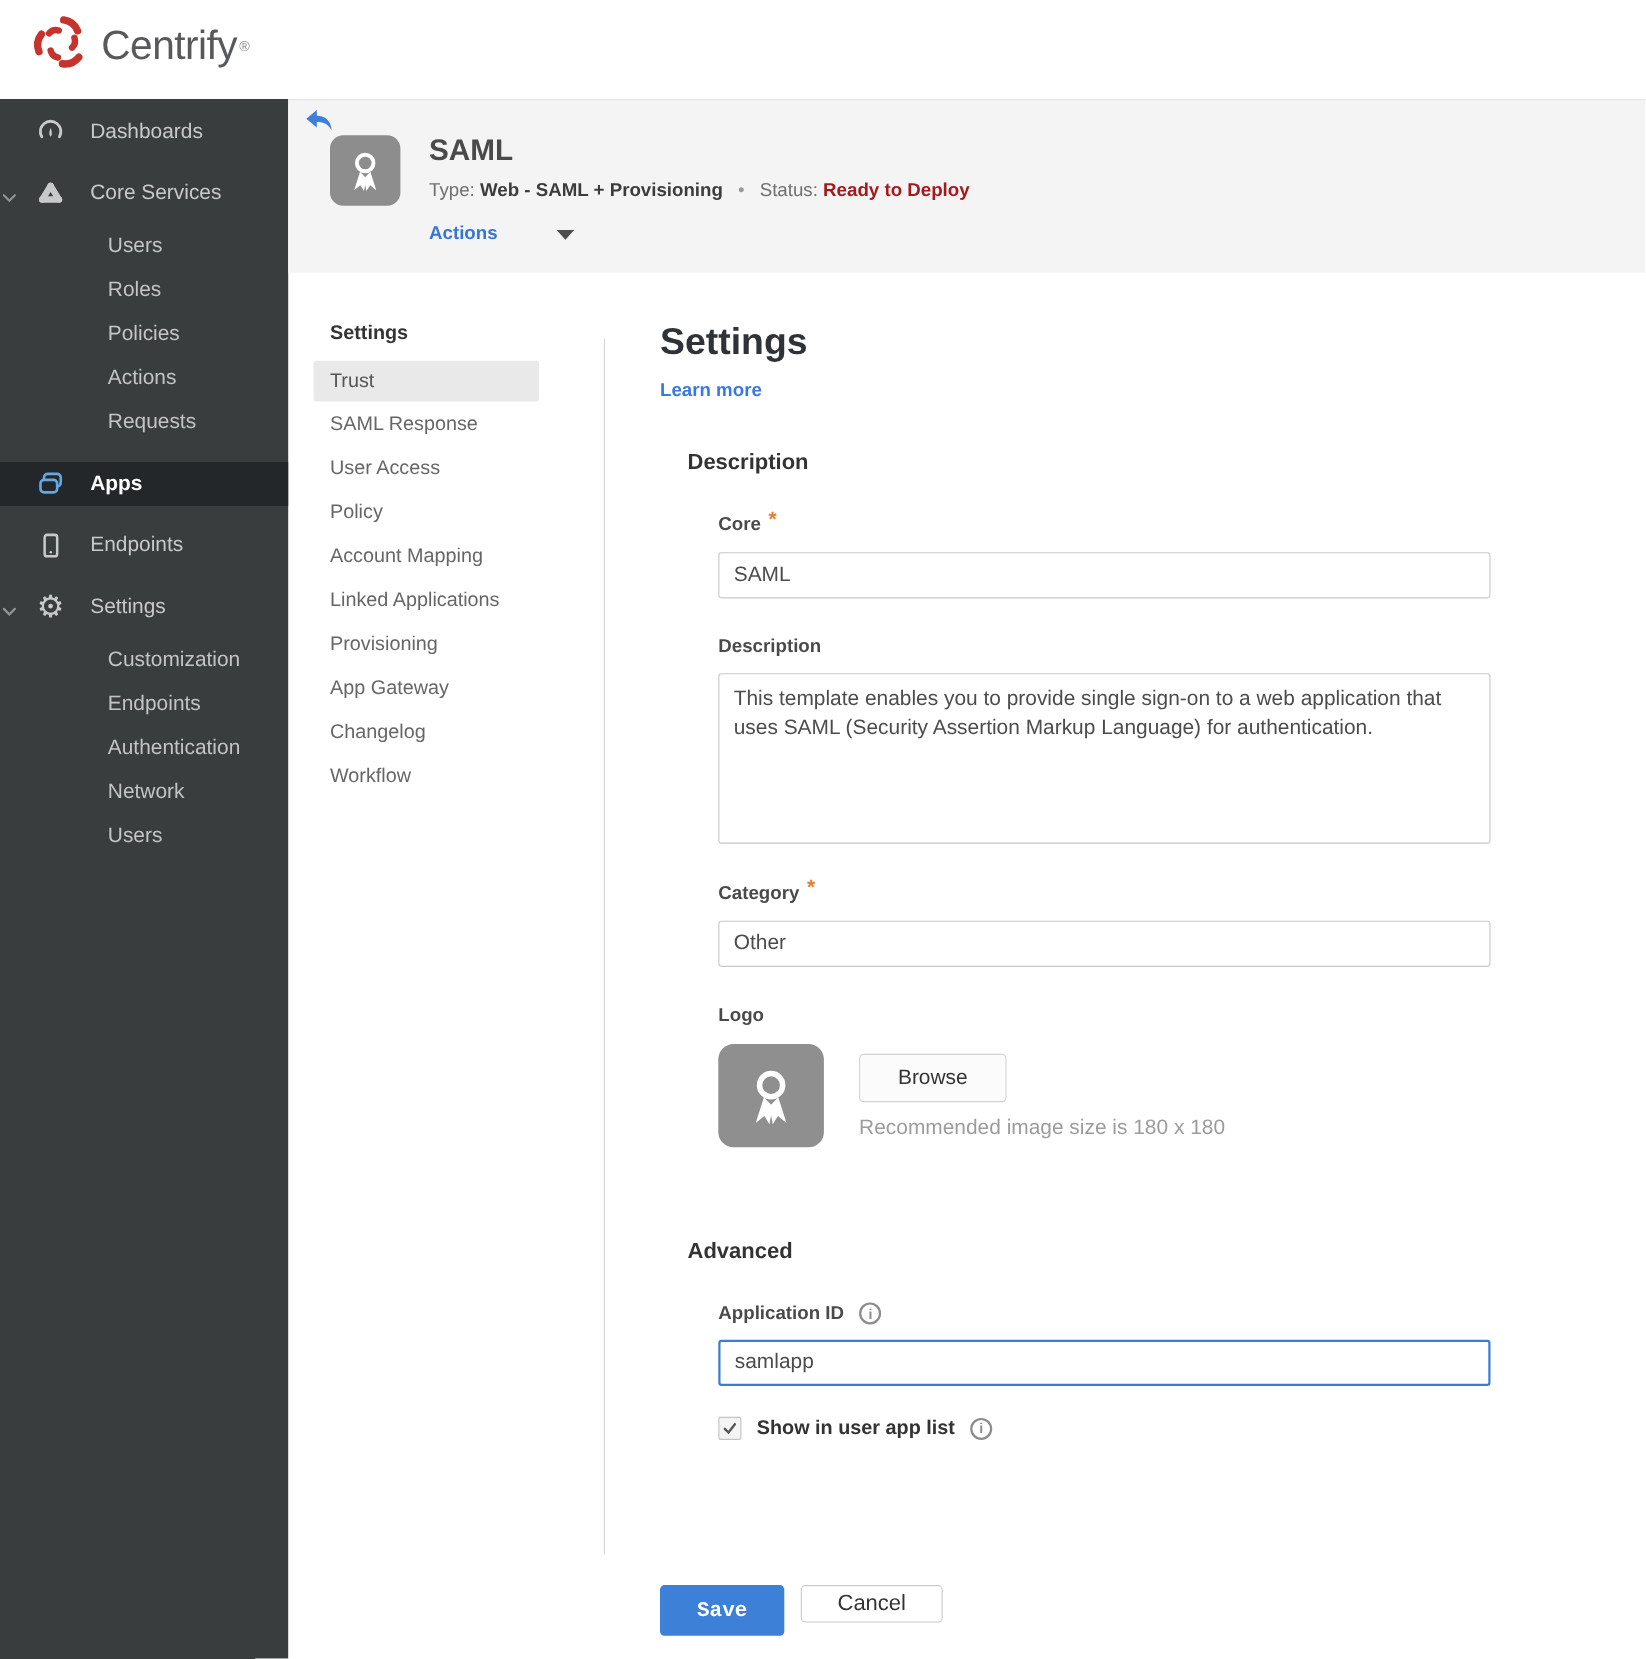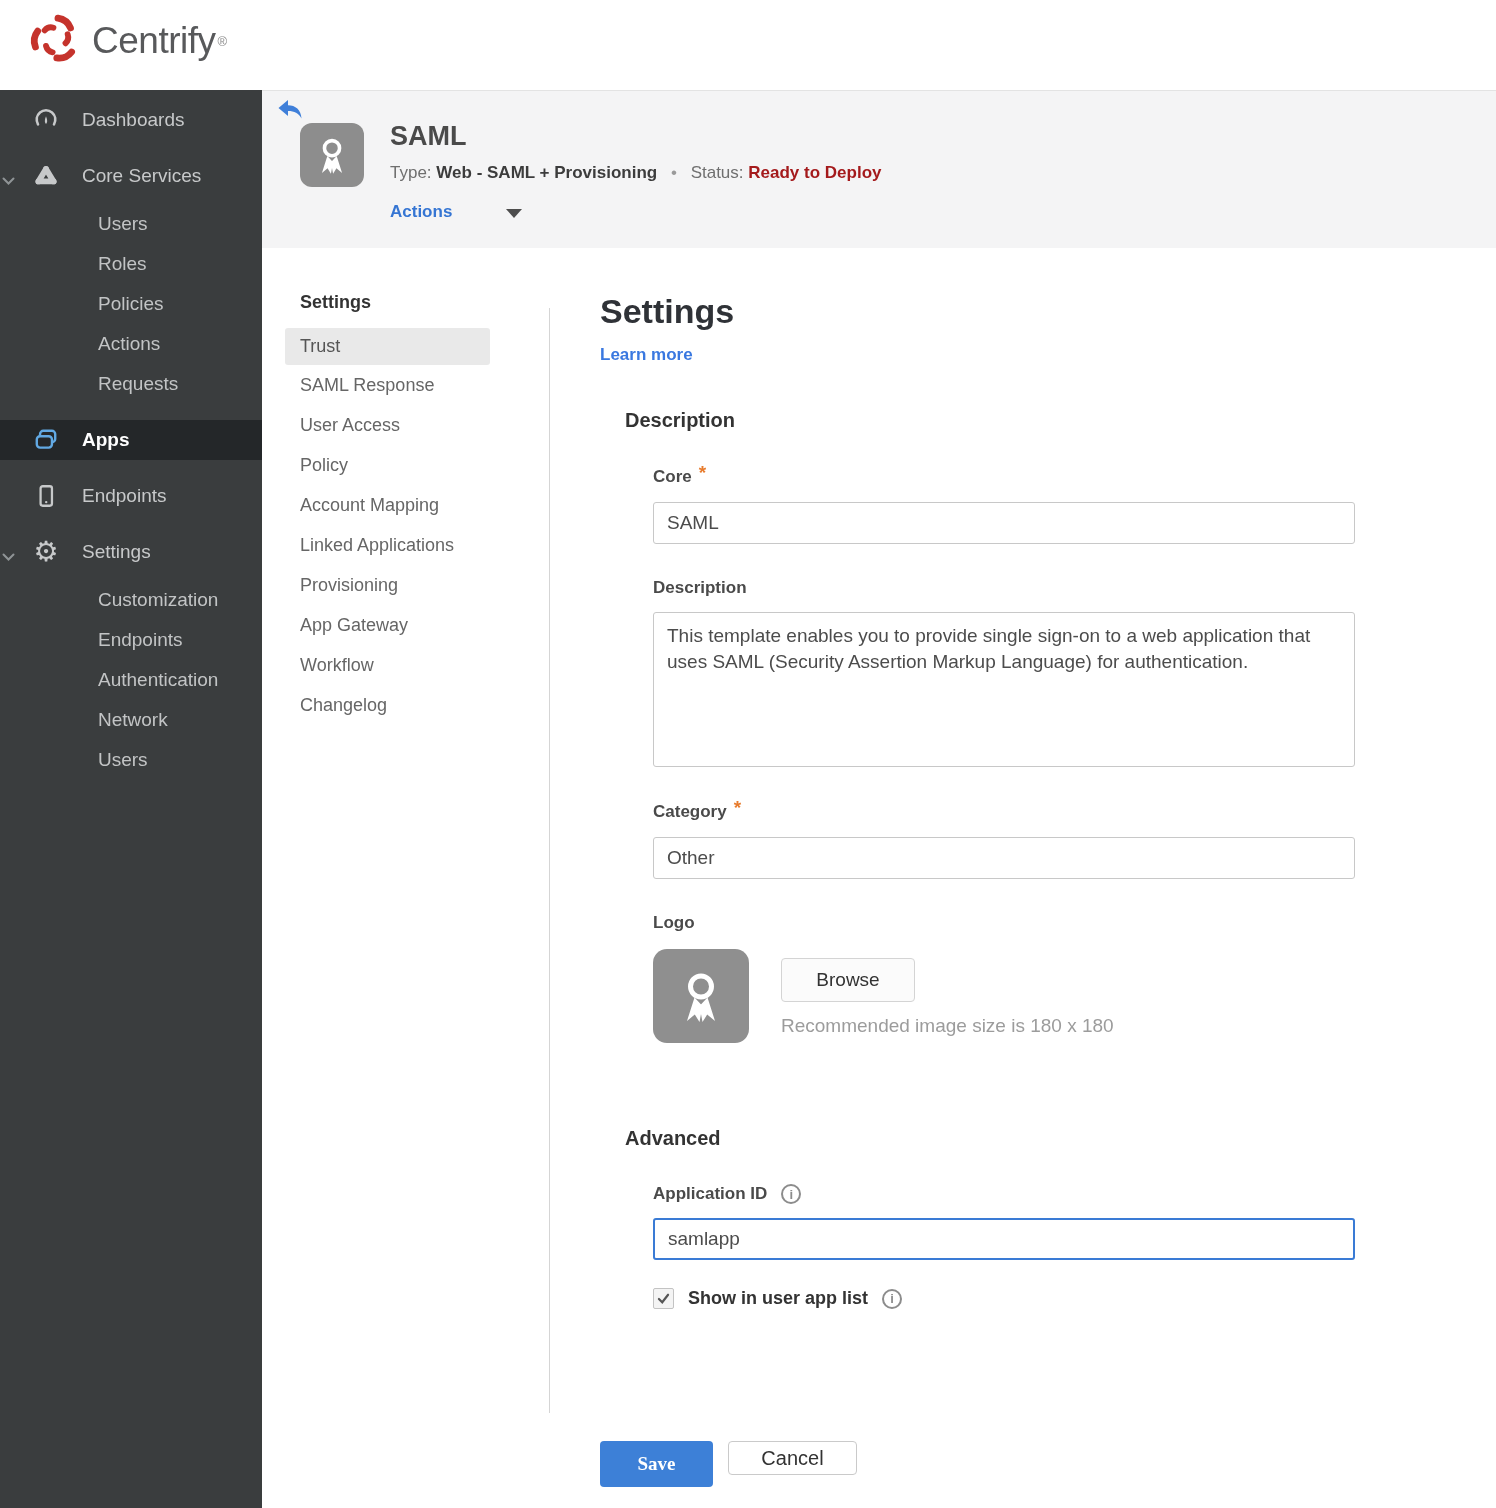--- a/index.html
+++ b/index.html
@@ -77,21 +77,21 @@
   .info-ic { display:inline-flex; align-items:center; justify-content:center; width:20px; height:20px;
     border:2px solid #8c8c8c; border-radius:50%; color:#8c8c8c; font-size:13px; font-weight:bold;
     margin-left:14px; cursor:pointer; flex:0 0 20px; }
   .focus-input { border:2px solid #3a7bd5; }
   .check-row { margin-top:28px; display:flex; align-items:center; }
   .checkbox { width:21px; height:21px; border:1px solid #c3c3c3; border-radius:2px; background:#f4f4f4;
     display:flex; align-items:center; justify-content:center; cursor:pointer; }
   .check-label { margin-left:14px; font-size:18px; font-weight:bold; color:#333; }
   .footer-btns { position:absolute; left:600px; top:1441px; display:flex; }
   .save-btn { width:113px; height:46px; background:#3d80d7; border:none; border-radius:4px;
-    color:#fff; font-size:19px; font-weight:bold; font-family:Liberation Serif, serif; cursor:pointer; }
+    color:#fff; font-size:19px; font-weight:bold; font-family:Liberation Mono, monospace; cursor:pointer; }
   .cancel-btn { margin-left:15px; width:129px; height:34px; background:#fff; border:1px solid #cacaca; border-radius:4px;
     color:#333; font-size:20px; font-family:"Liberation Sans",sans-serif; cursor:pointer; }
 </style>
 </head>
 <body>
 
 <div id="app">
 
   <div class="topbar">
     <div class="brand">
@@ -263,24 +263,24 @@
     <div class="subnav-item">
         <span>Linked Applications</span>
       </div>
     <div class="subnav-item">
         <span>Provisioning</span>
       </div>
     <div class="subnav-item">
         <span>App Gateway</span>
       </div>
     <div class="subnav-item">
+        <span>Changelog</span>
+      </div>
+    <div class="subnav-item">
         <span>Workflow</span>
-      </div>
-    <div class="subnav-item">
-        <span>Changelog</span>
       </div>
   </div>
   <div class="vdivider"></div>
 
   <div class="main">
     <h1>Settings</h1>
     <a class="learn-more">Learn more</a>
 
     <div class="section-h">Description</div>
 

